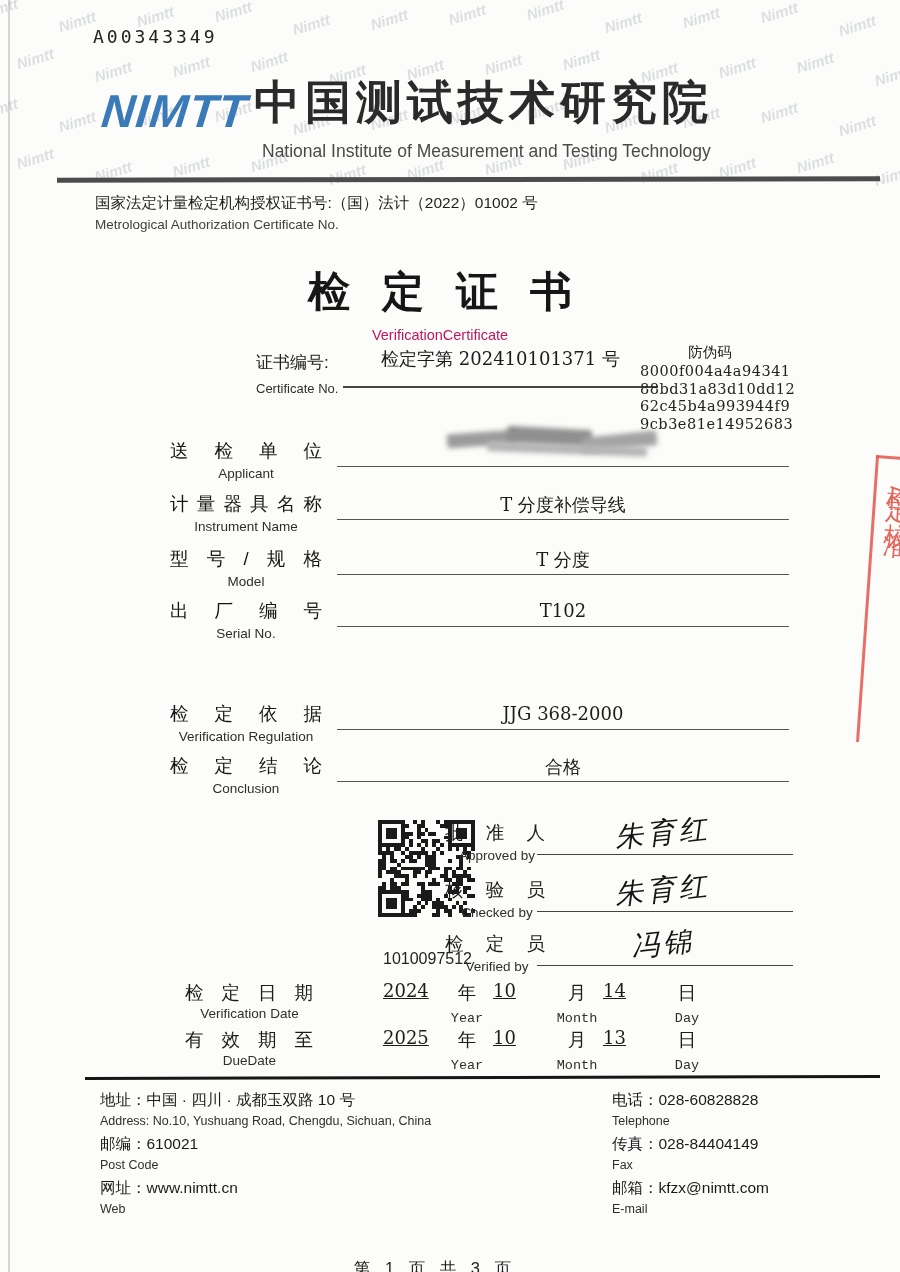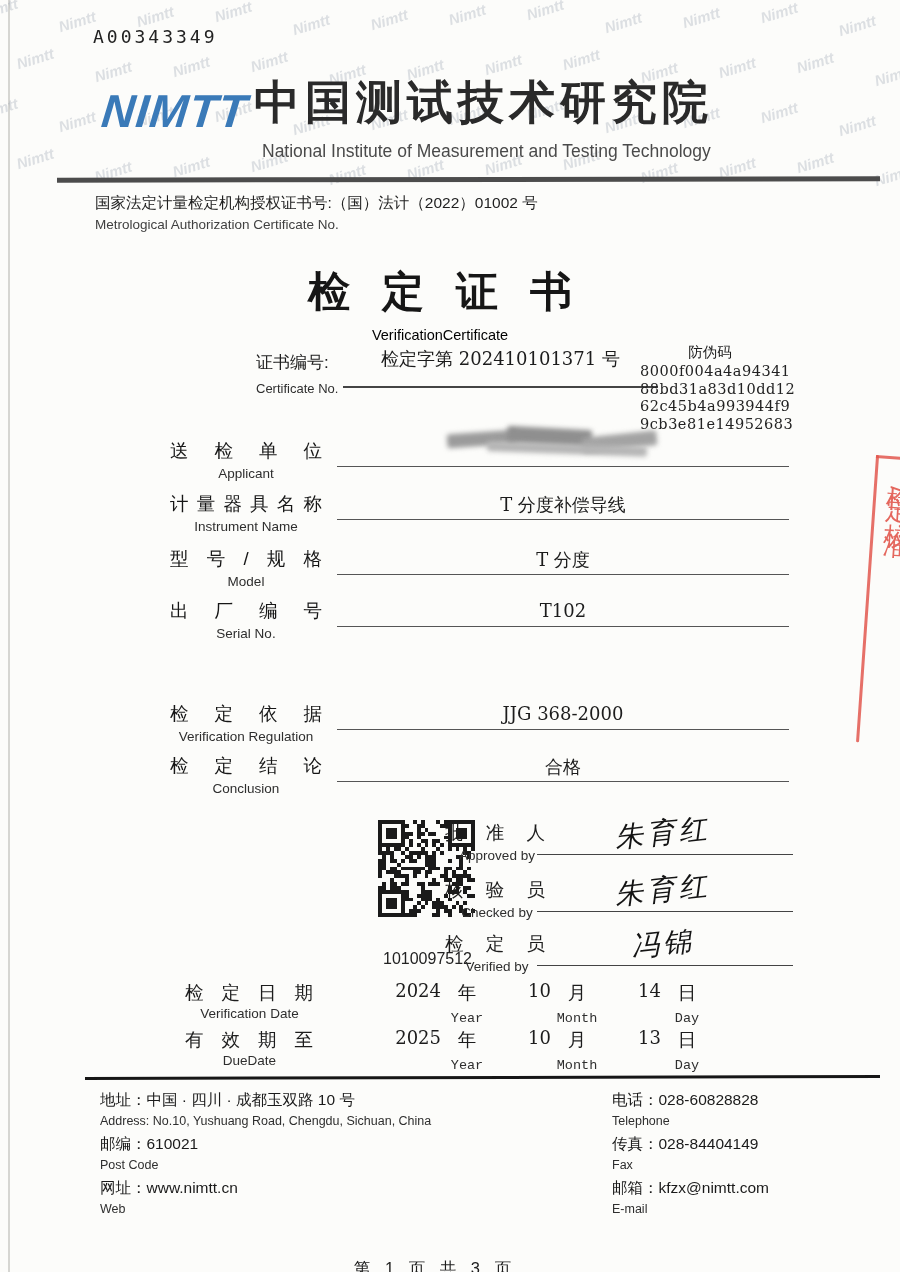--- a/index.html
+++ b/index.html
@@ -20,21 +20,21 @@
   
   .logo { left:102px; top:84px; font-style:italic; font-weight:800; font-size:46px; color:#3a7ab8; letter-spacing:1px; z-index:2; transform:skewX(-6deg); }
   .org-cn { left:254px; top:72px; font-family:"DejaVu Serif", serif; font-weight:bold; font-size:46px; letter-spacing:5px; color:#2a2a2a; z-index:2; }
   .org-en { left:262px; top:141px; font-size:17.5px; color:#4a4a4a; z-index:2; }
   .rule-thick { left:57px; top:177px; width:823px; height:5px; background:#4c4c4c; transform:rotate(-0.1deg); z-index:2; }
 
   .auth-cn { left:95px; top:193px; font-size:15.5px; color:#1f1f1f; z-index:2; }
   .auth-en { left:95px; top:217px; font-size:13.5px; color:#404040; z-index:2; }
 
   .title-cn { left:230px; top:264px; width:420px; text-align:center; font-size:42px; font-weight:bold; letter-spacing:32px; text-indent:32px; color:#161616; z-index:2; }
-  .title-en { left:230px; top:327px; width:420px; text-align:center; font-size:14.5px; color:#000000; z-index:2; }
+  .title-en { left:230px; top:327px; width:420px; text-align:center; font-size:14.5px; color:#be185d; z-index:2; }
 
   .certno-label { left:256px; top:351px; font-size:17px; font-weight:500; z-index:2; }
   .certno-line { left:343px; top:347px; width:315px; border-bottom:2px solid #444; text-align:center; font-family:"DejaVu Serif", serif; font-size:18px; padding-bottom:15px; z-index:2; }
   .certno-en { left:256px; top:381px; font-size:13px; color:#2e2e2e; z-index:2; }
 
   .anti { left:640px; top:343px; width:140px; z-index:2; }
   .anti .lbl { text-align:center; font-size:14.5px; margin-bottom:1px; }
   .anti .code { font-family:"DejaVu Serif", serif; font-size:14.5px; line-height:17.5px; color:#222; letter-spacing:0.5px; }
 
   
@@ -54,21 +54,21 @@
   .slabel { width:100px; font-size:18.5px; font-weight:500; text-align:justify; text-align-last:justify; }
   .sen { width:120px; margin-left:-8px; text-align:center; font-size:13.5px; color:#2e2e2e; margin-top:3px; }
   .sline { position:absolute; left:92px; top:-14px; width:256px; height:48px; border-bottom:1.5px solid #444; text-align:center; }
   .sig { display:inline-block; font-size:28px; font-weight:500; color:#141414; transform:rotate(-6deg) skewX(-14deg); margin-top:8px; letter-spacing:4px; }
 
   
   .drow { position:absolute; z-index:2; }
   .dlabel { position:absolute; left:185px; width:128px; font-size:18.5px; font-weight:500; text-align:justify; text-align-last:justify; }
   .den { position:absolute; left:172px; top:26px; width:155px; text-align:center; font-size:13.5px; color:#2e2e2e; }
   .dvals { position:absolute; left:383px; top:0; display:flex; }
-  .dnum { width:58px; text-align:right; font-family:"DejaVu Serif", serif; font-size:18px; }
+  .dnum { width:58px; text-align:left; font-family:"DejaVu Serif", serif; font-size:18px;text-decoration:underline; }
   .dunit { width:52px; text-align:center; font-size:18.5px; }
   .dunit .sub { font-size:13.5px; color:#2e2e2e; margin-top:6px; font-family:Liberation Mono, monospace; }
 
   
   .rule-footer { left:85px; top:1076px; width:795px; height:2.5px; background:#161616; transform:rotate(-0.15deg); z-index:2; }
   .fcol { position:absolute; top:1090px; z-index:2; }
   .fcol.left { left:100px; }
   .fcol.right { left:612px; }
   .fcol .cn { font-size:15.5px; color:#1a1a1a; margin-bottom:3px; }
   .fcol .en { font-size:12.5px; color:#2e2e2e; margin-bottom:6px; }

